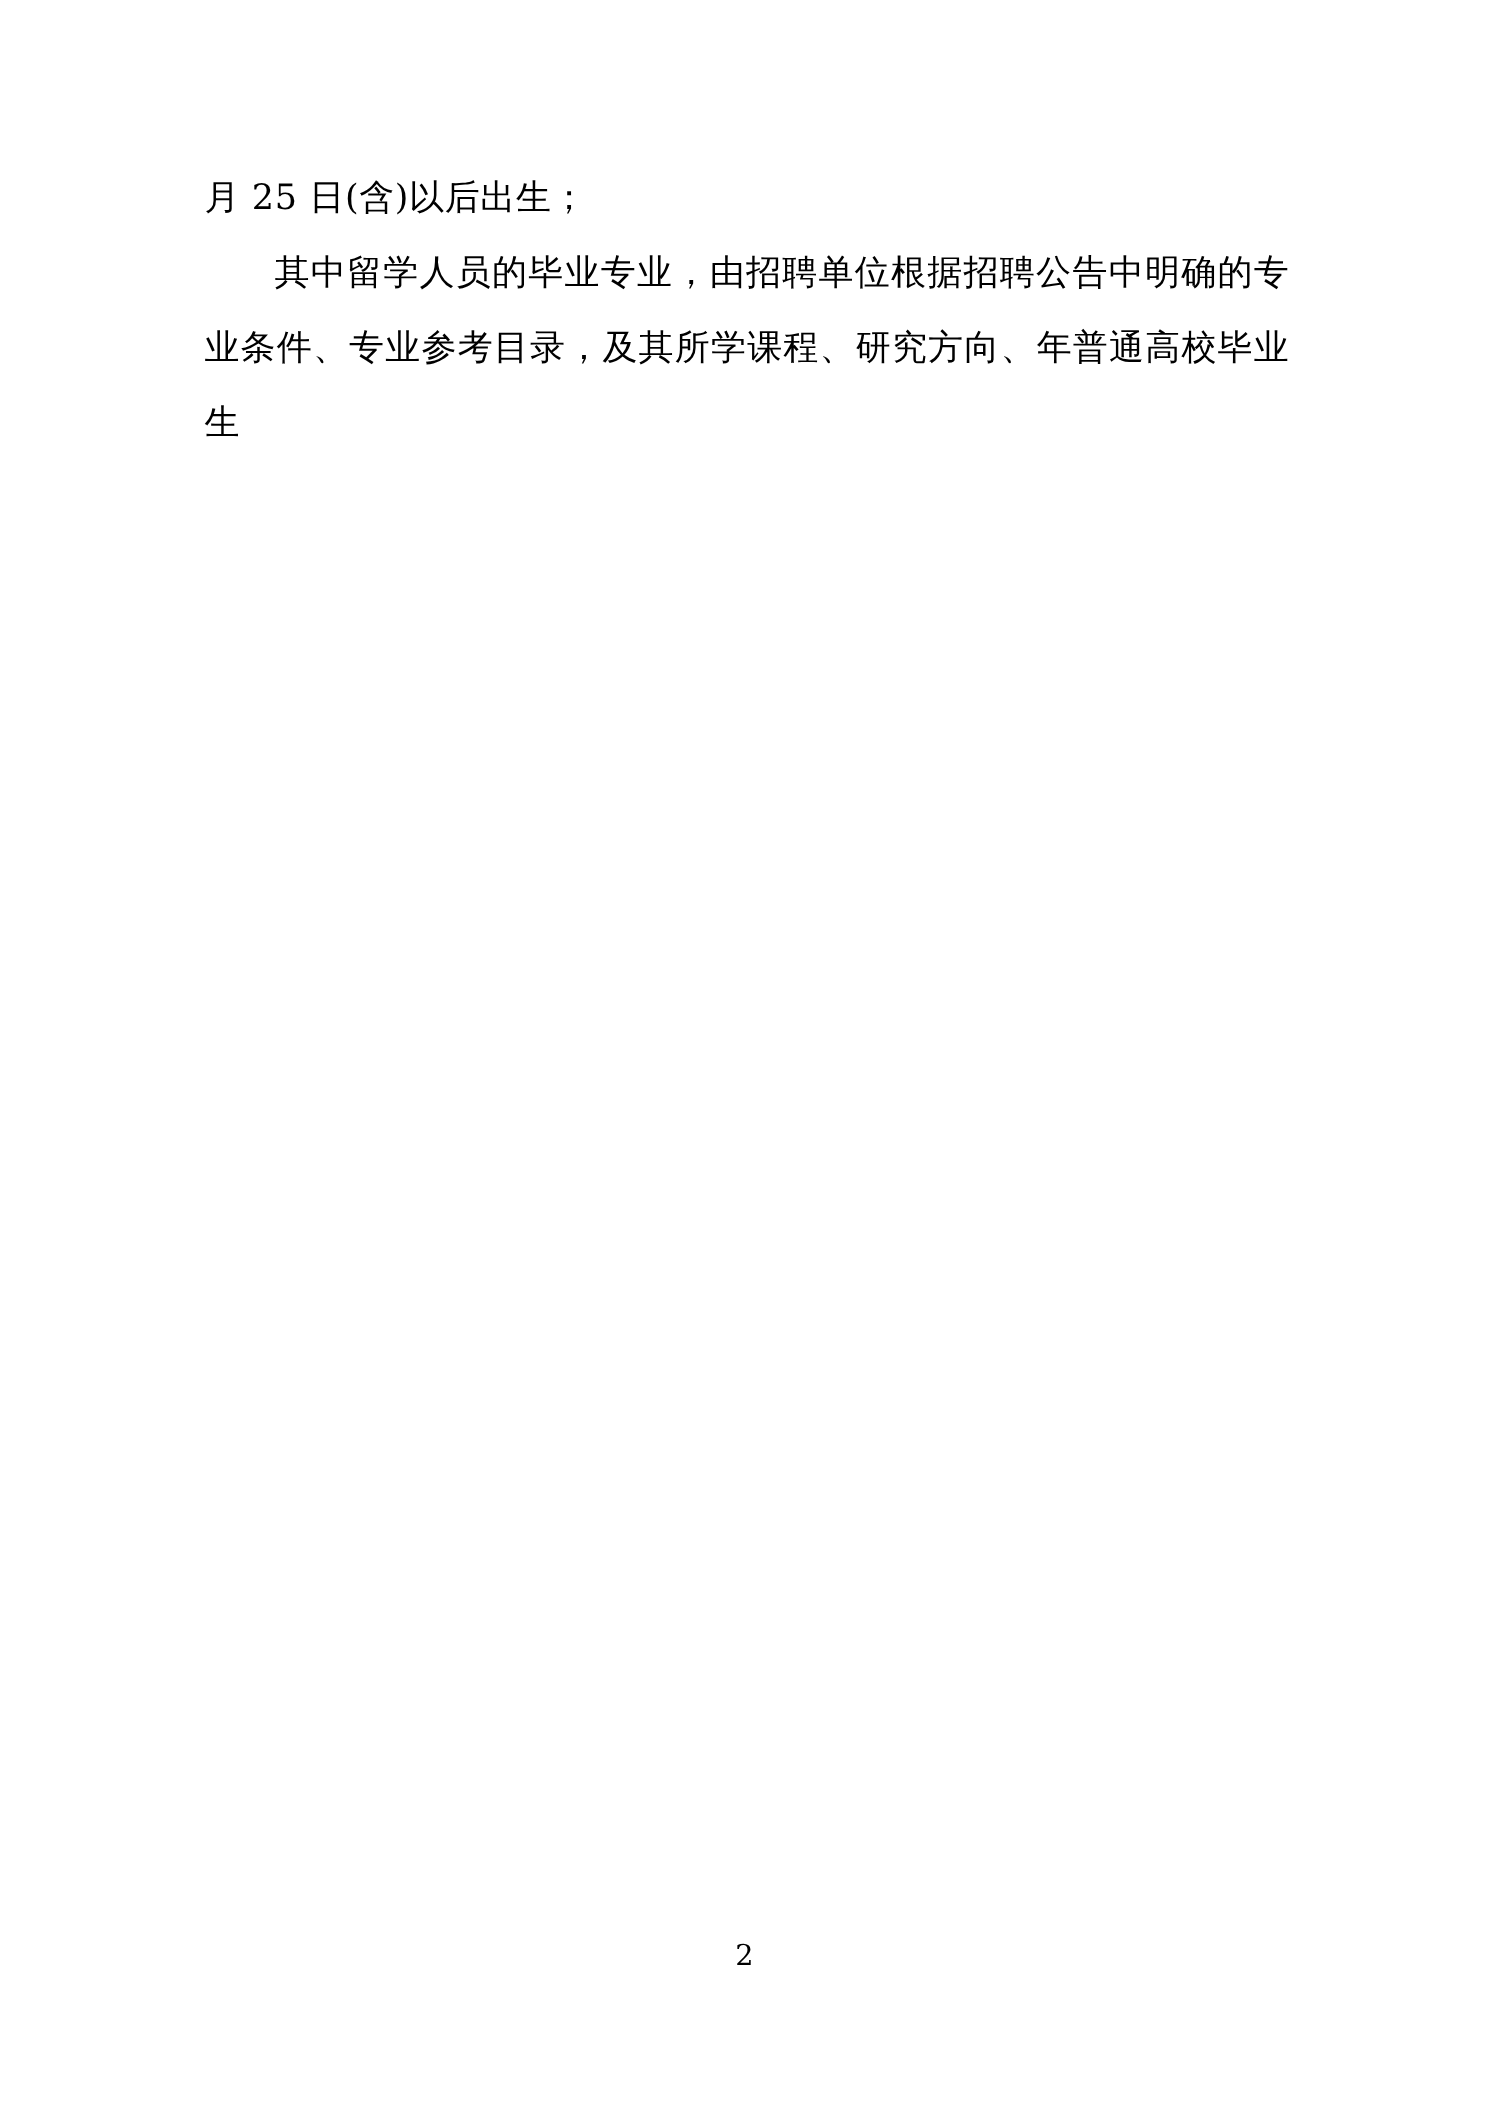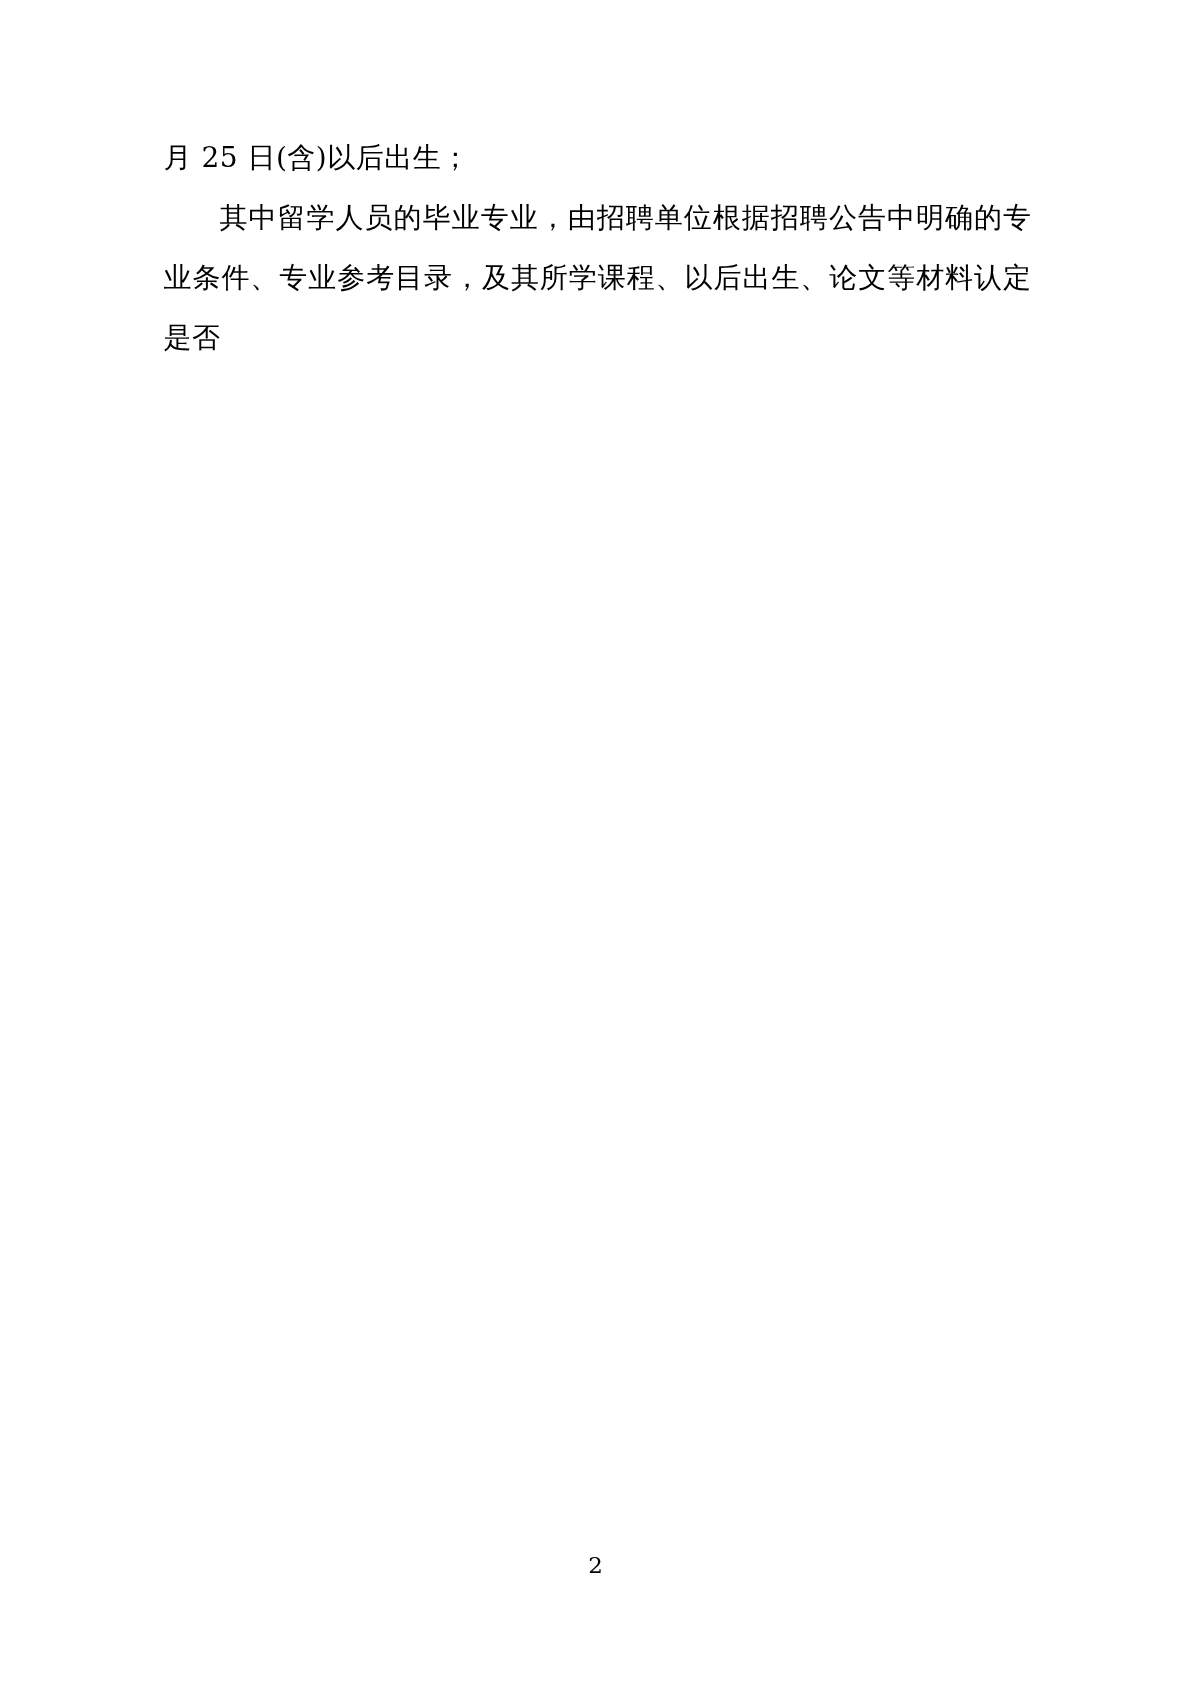--- a/index.html
+++ b/index.html
@@ -45,16 +45,16 @@
     line-height: 34px;
     color: #000000;
   }
 </style>
 </head>
 <body>
 
 <div class="page">
   <div class="content">
     <p>月 25 日(含)以后出生；</p>
-    <p class="indent">其中留学人员的毕业专业，由招聘单位根据招聘公告中明确的专业条件、专业参考目录，及其所学课程、以后出生、论文等材料认定是否</p>
+    <p class="indent">其中留学人员的毕业专业，由招聘单位根据招聘公告中明确的专业条件、专业参考目录，及其所学课程、研究方向、年普通高校毕业生</p>
   </div>
   <div class="page-footer">2</div>
 </div>
 
 </body></html>

